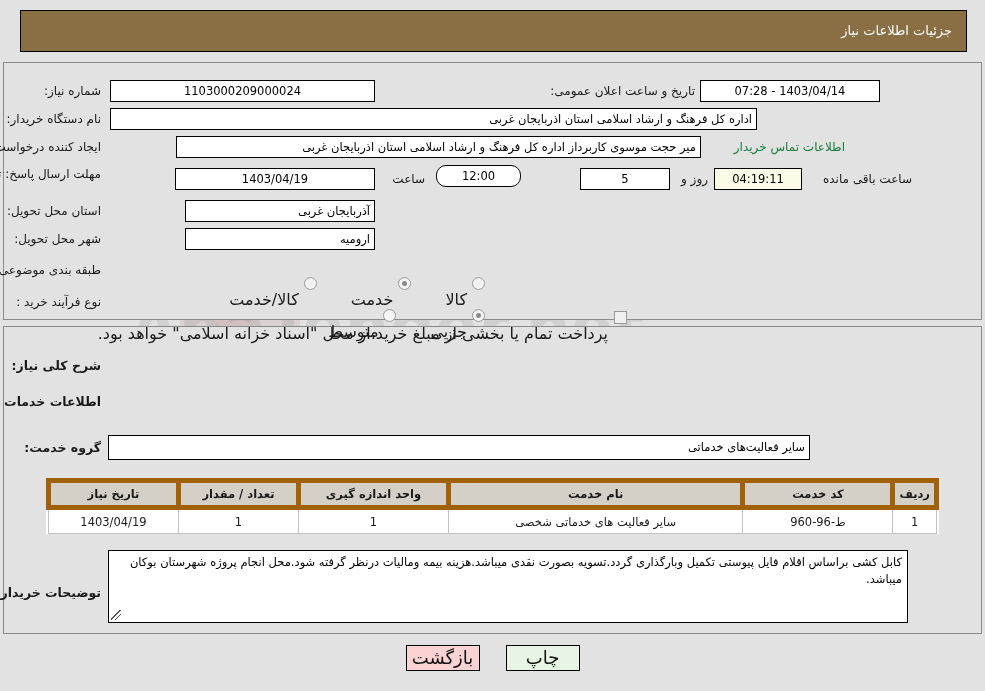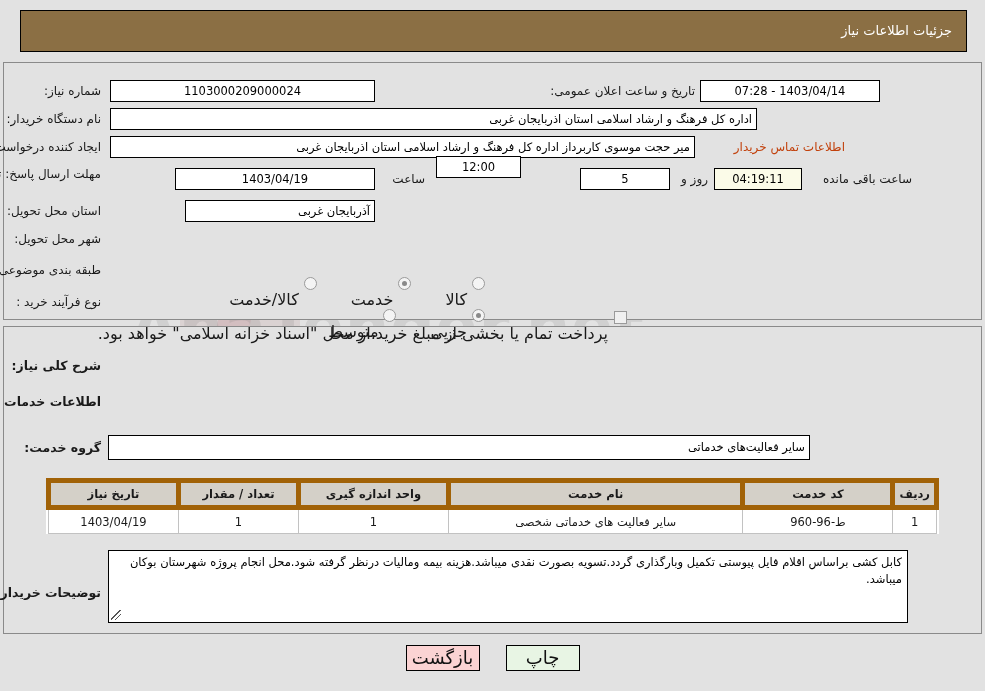--- a/index.html
+++ b/index.html
@@ -87,21 +87,21 @@
   }
   .fld.center { text-align: center; }
   .fld.right  { text-align: right; }
   .fld.cream  { background: #fbfbe8; text-align: center; }
   .plain {
     position: absolute; z-index: 4; white-space: nowrap;
     font-size: 12px; line-height: 22px;
   }
   .link {
     position: absolute; z-index: 6; white-space: nowrap;
-    color: #c2410c; font-size: 12px; line-height: 22px;
+    color: #15803d; font-size: 12px; line-height: 22px;
     text-decoration: none; cursor: pointer;
   }
 
   
   .radio-row { position: absolute; z-index: 4; display: flex; flex-direction: row; align-items: center; }
   .radio-item { display: flex; flex-direction: row; align-items: center; margin-left: 34px; }
   .radio {
     width: 13px; height: 13px; border-radius: 50%;
     border: 1px solid #9a9a9a; background: #f4f4f4;
     display: inline-block; position: relative; margin-left: 5px;
@@ -206,36 +206,37 @@
 
   <div class="lbl" style="right:884px; top:84px; width:92px;">شماره نیاز:</div>
   <div class="fld center" style="right:610px; top:80px; width:265px;">1103000209000024</div>
   <div class="plain" style="right:290px; top:80px;">تاریخ و ساعت اعلان عمومی:</div>
   <div class="fld center" style="right:105px; top:80px; width:180px;">1403/04/14 - 07:28</div>
 
   <div class="lbl" style="right:884px; top:112px; width:92px;">نام دستگاه خریدار:</div>
   <div class="fld right" style="right:228px; top:108px; width:647px;">اداره کل فرهنگ و ارشاد اسلامی استان اذربایجان غربی</div>
 
   <div class="lbl" style="right:884px; top:140px; width:108px;">ایجاد کننده درخواست:</div>
-  <div class="fld right" style="right:290px; top:136px; width:585px;">میر حجت موسوی کاربرداز اداره کل فرهنگ و ارشاد اسلامی استان اذربایجان غربی</div>
+  <div class="fld right" style="right:284px; top:136px; width:525px;">میر حجت موسوی کاربرداز اداره کل فرهنگ و ارشاد اسلامی استان اذربایجان غربی</div>
   <a class="link" style="right:140px; top:136px;" href="#">اطلاعات تماس خریدار</a>
 
   <div class="lbl" style="right:884px; top:166px; width:98px; line-height:16px;">مهلت ارسال پاسخ: تا تاریخ:</div>
   <div class="fld center" style="right:610px; top:168px; width:200px;">1403/04/19</div>
   <div class="plain" style="right:560px; top:168px;">ساعت</div>
-  <div class="fld center" style="right:464px; top:156px; width:85px;">12:00</div>
+  <div class="fld center" style="right:464px; top:165px; width:85px;border-radius:10px;">12:00</div>
   <div class="fld center" style="right:315px; top:168px; width:90px;">5</div>
   <div class="plain" style="right:277px; top:168px;">روز و</div>
   <div class="fld cream" style="right:183px; top:168px; width:88px;">04:19:11</div>
   <div class="plain" style="right:73px; top:168px;">ساعت باقی مانده</div>
 
   <div class="lbl" style="right:884px; top:204px; width:96px;">استان محل تحویل:</div>
   <div class="fld right" style="right:610px; top:200px; width:190px;">آذربایجان غربی</div>
 
   <div class="lbl" style="right:884px; top:232px; width:96px;">شهر محل تحویل:</div>
+  <div class="fld right" style="right:610px; top:228px; width:190px;">ارومیه</div>
 
   <div class="lbl" style="right:884px; top:263px; width:100px;">طبقه بندی موضوعی:</div>
   <div class="radio-row" id="category-radios" style="right:500px; top:258px;">
       <div class="radio-item">
         <span class="radio"></span>
         <span class="radio-lbl">کالا</span>
       </div>
       <div class="radio-item">
         <span class="radio on"></span>
         <span class="radio-lbl">خدمت</span>

